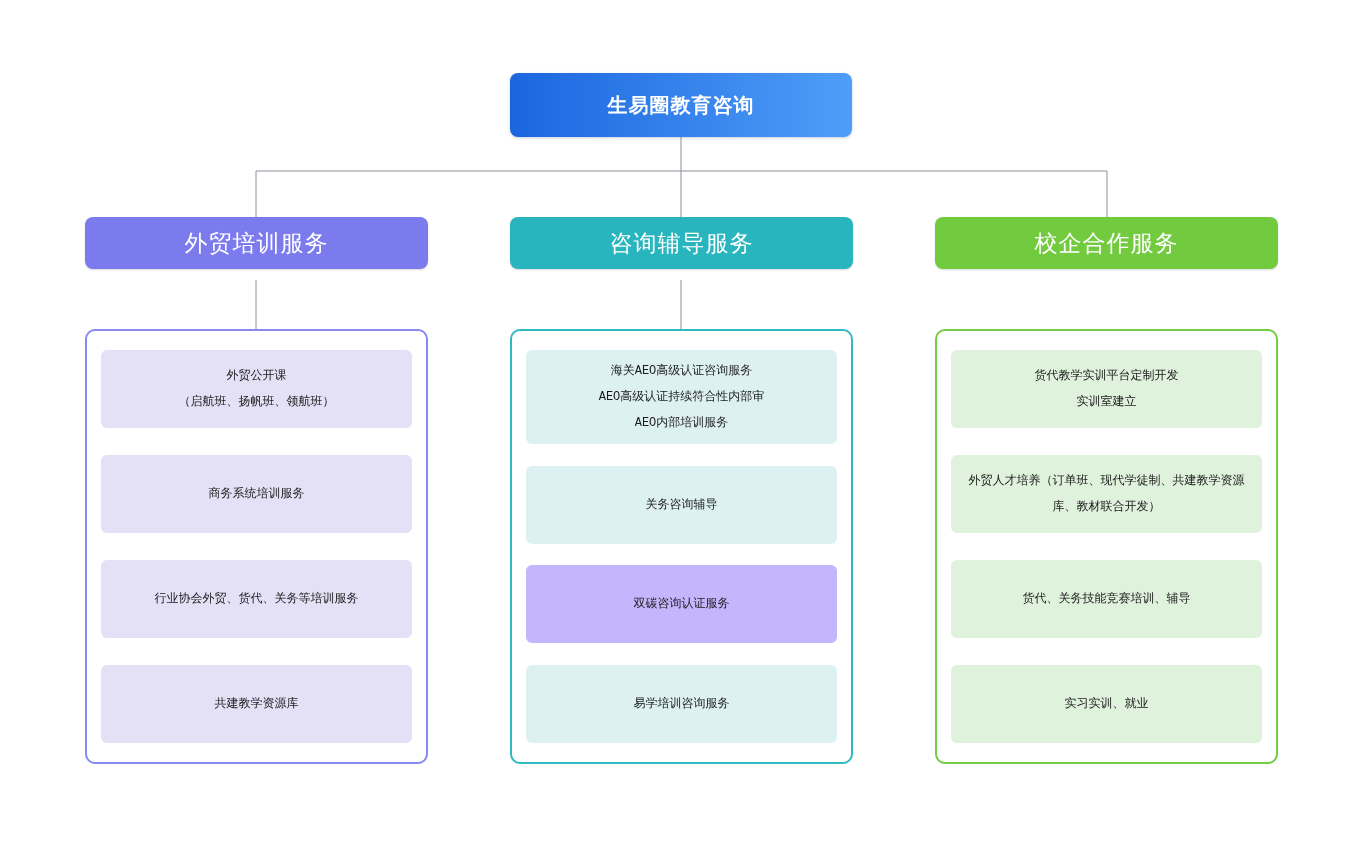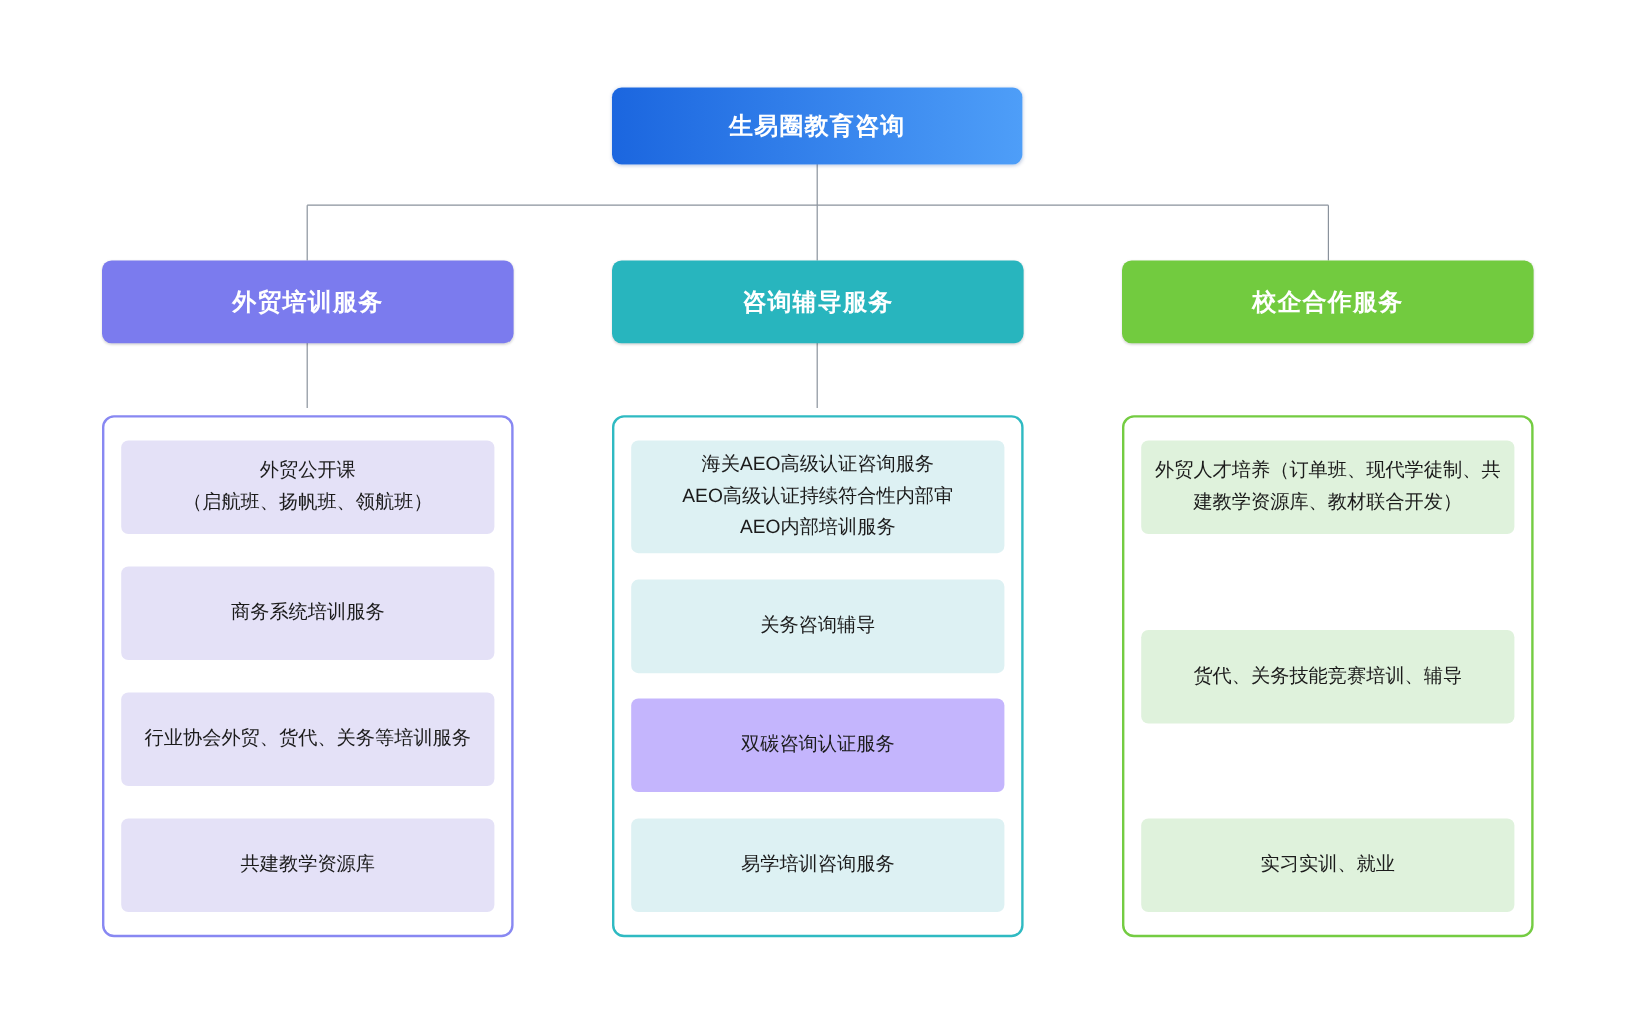--- a/index.html
+++ b/index.html
@@ -43,28 +43,28 @@
   }
   .branch {
     position: absolute;
     top: 217px;
     width: 343px;
   }
   .branch:nth-child(1) { left: 85px; }
   .branch:nth-child(2) { left: 510px; }
   .branch:nth-child(3) { left: 935px; }
   .branch-header {
-    height: 69px;
+    height: 52px;
     border-radius: 8px;
     display: flex;
     align-items: center;
     justify-content: center;
     color: #ffffff;
-    font-size: 20px;
-    font-weight: bold;
+    font-size: 23px;
+    font-weight: normal;
     letter-spacing: 1px;
     box-shadow: 0 1px 2px rgba(0,0,0,0.15);
   }
   .branch-container {
     margin-top: 60px;
     height: 435px;
     box-sizing: border-box;
     border: 2px solid #cccccc;
     border-radius: 10px;
     background: #ffffff;
@@ -75,24 +75,25 @@
   }
   .item {
     box-sizing: border-box;
     min-height: 78px;
     border-radius: 6px;
     display: flex;
     align-items: center;
     justify-content: center;
     text-align: center;
     padding: 8px 10px;
-    font-size: 16px;
+    font-size: 12px;
     line-height: 26px;
     color: #1b1b1b;
     white-space: pre-line;
+    font-family: Liberation Mono, monospace;
   }
 </style>
 </head>
 <body>
 
 <div class="canvas">
 
   <svg class="connectors" width="1360" height="844">
     <line x1="681" y1="121" x2="681" y2="171" stroke="#8A929C" stroke-width="1"></line>
     <line x1="256" y1="171" x2="1107" y2="171" stroke="#8A929C" stroke-width="1"></line>
@@ -125,19 +126,21 @@
 AEO内部培训服务</div>
           <div class="item" style="background: rgb(221, 241, 243); text-align: right;">关务咨询辅导</div>
           <div class="item" style="background: #c4b5fd;">双碳咨询认证服务</div>
           <div class="item" style="background: rgb(221, 241, 243);">易学培训咨询服务</div>
         </div>
   </div>
 
   <div class="branch">
     <div class="branch-header" style="background: rgb(114, 203, 63);">校企合作服务</div>
     <div class="branch-container" style="border-color: rgb(116, 204, 66);">
+          <div class="item" style="background: rgb(223, 242, 220);">货代教学实训平台定制开发
+实训室建立</div>
           <div class="item" style="background: rgb(223, 242, 220);">外贸人才培养（订单班、现代学徒制、共建教学资源库、教材联合开发）</div>
           <div class="item" style="background: rgb(223, 242, 220);">货代、关务技能竞赛培训、辅导</div>
           <div class="item" style="background: rgb(223, 242, 220);">实习实训、就业</div>
         </div>
   </div>
 </div>
 </div>
 
 </body></html>

